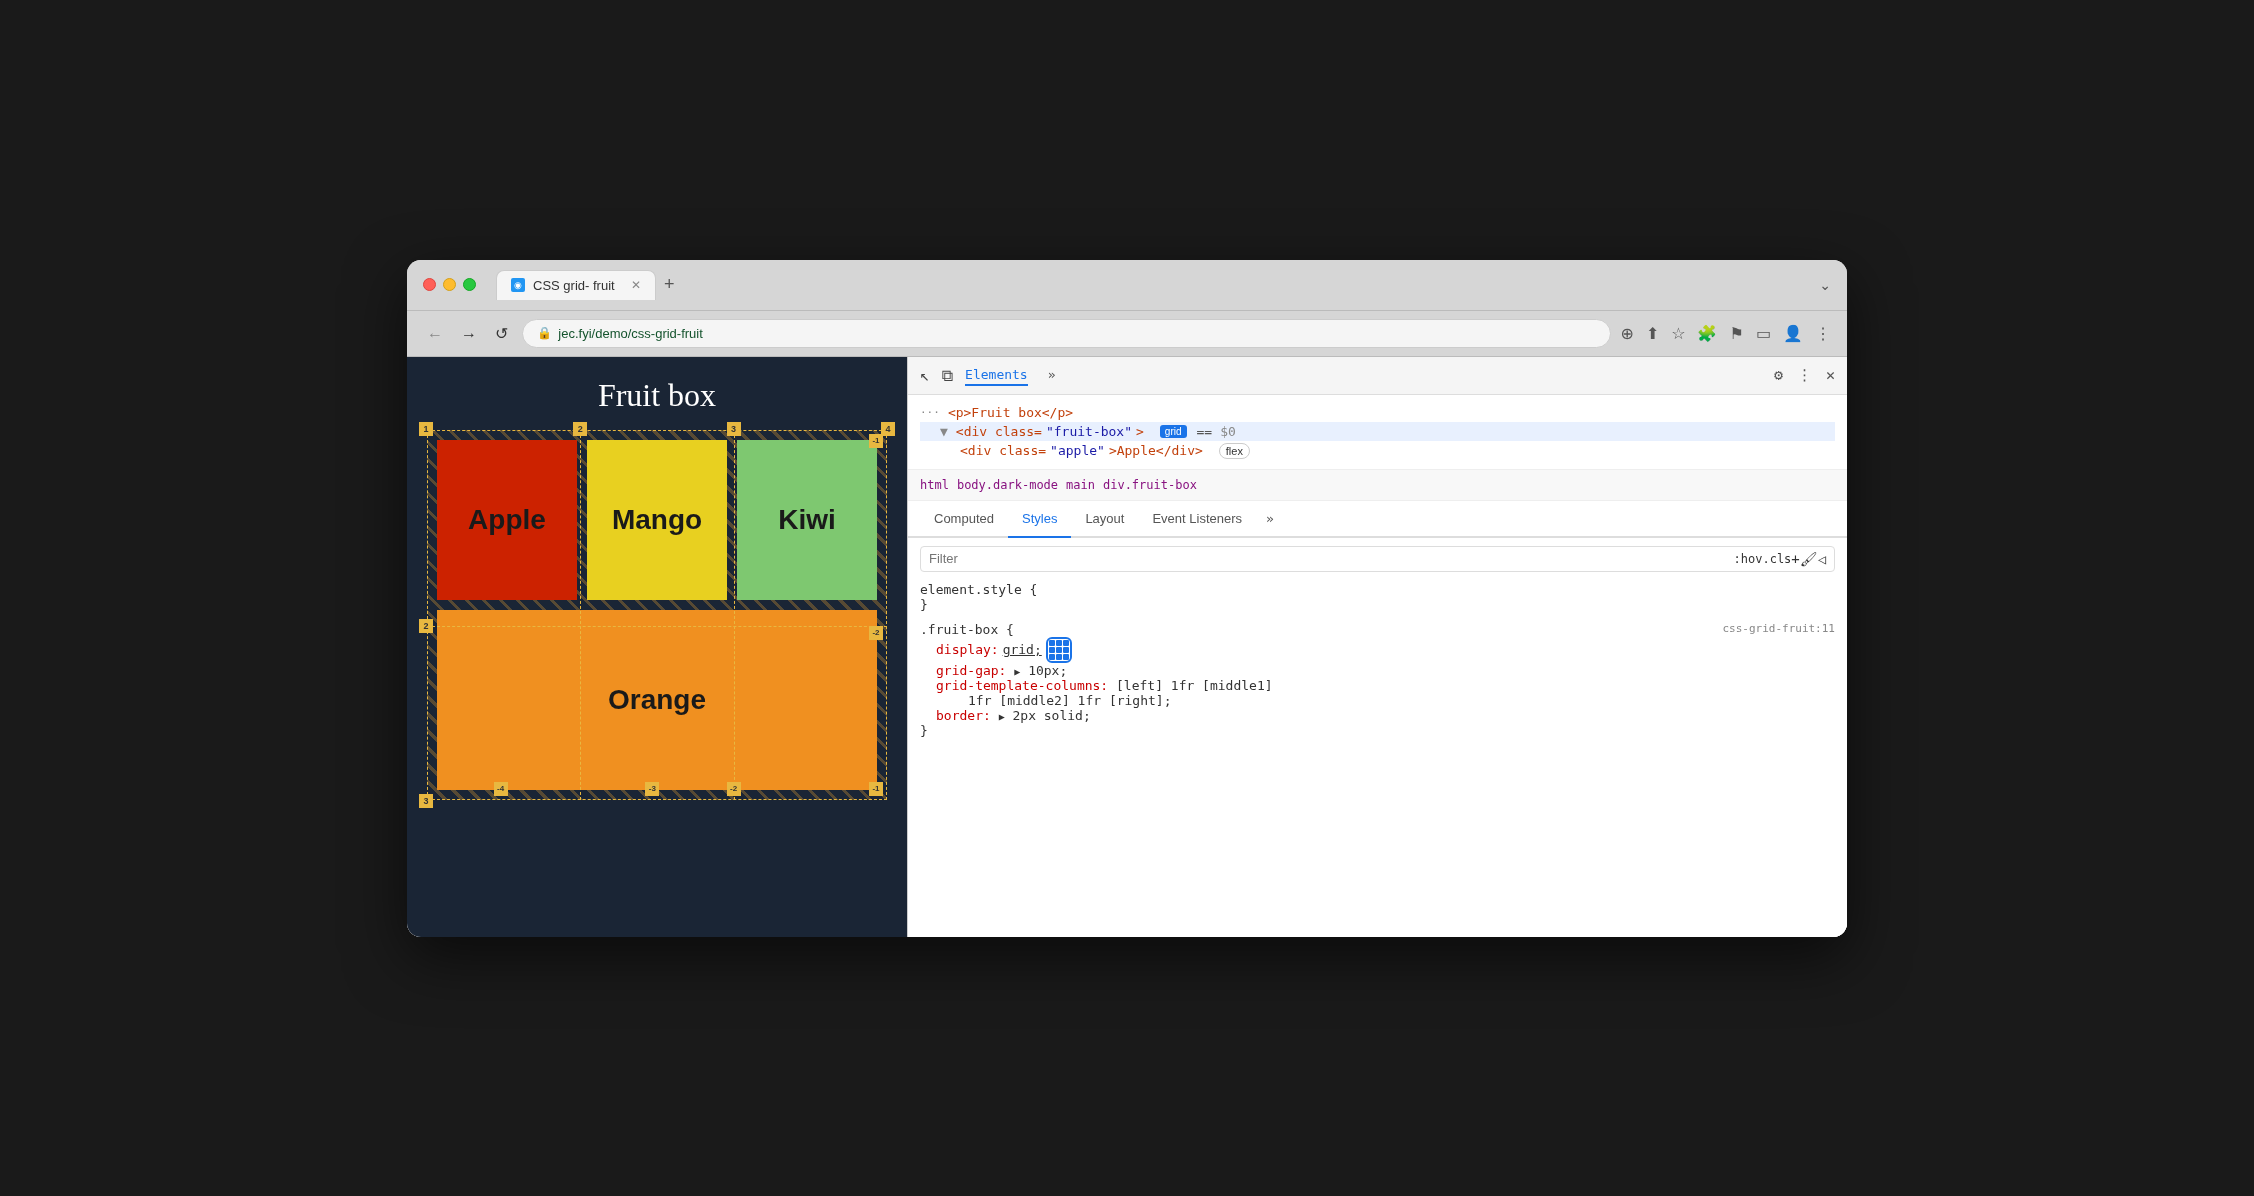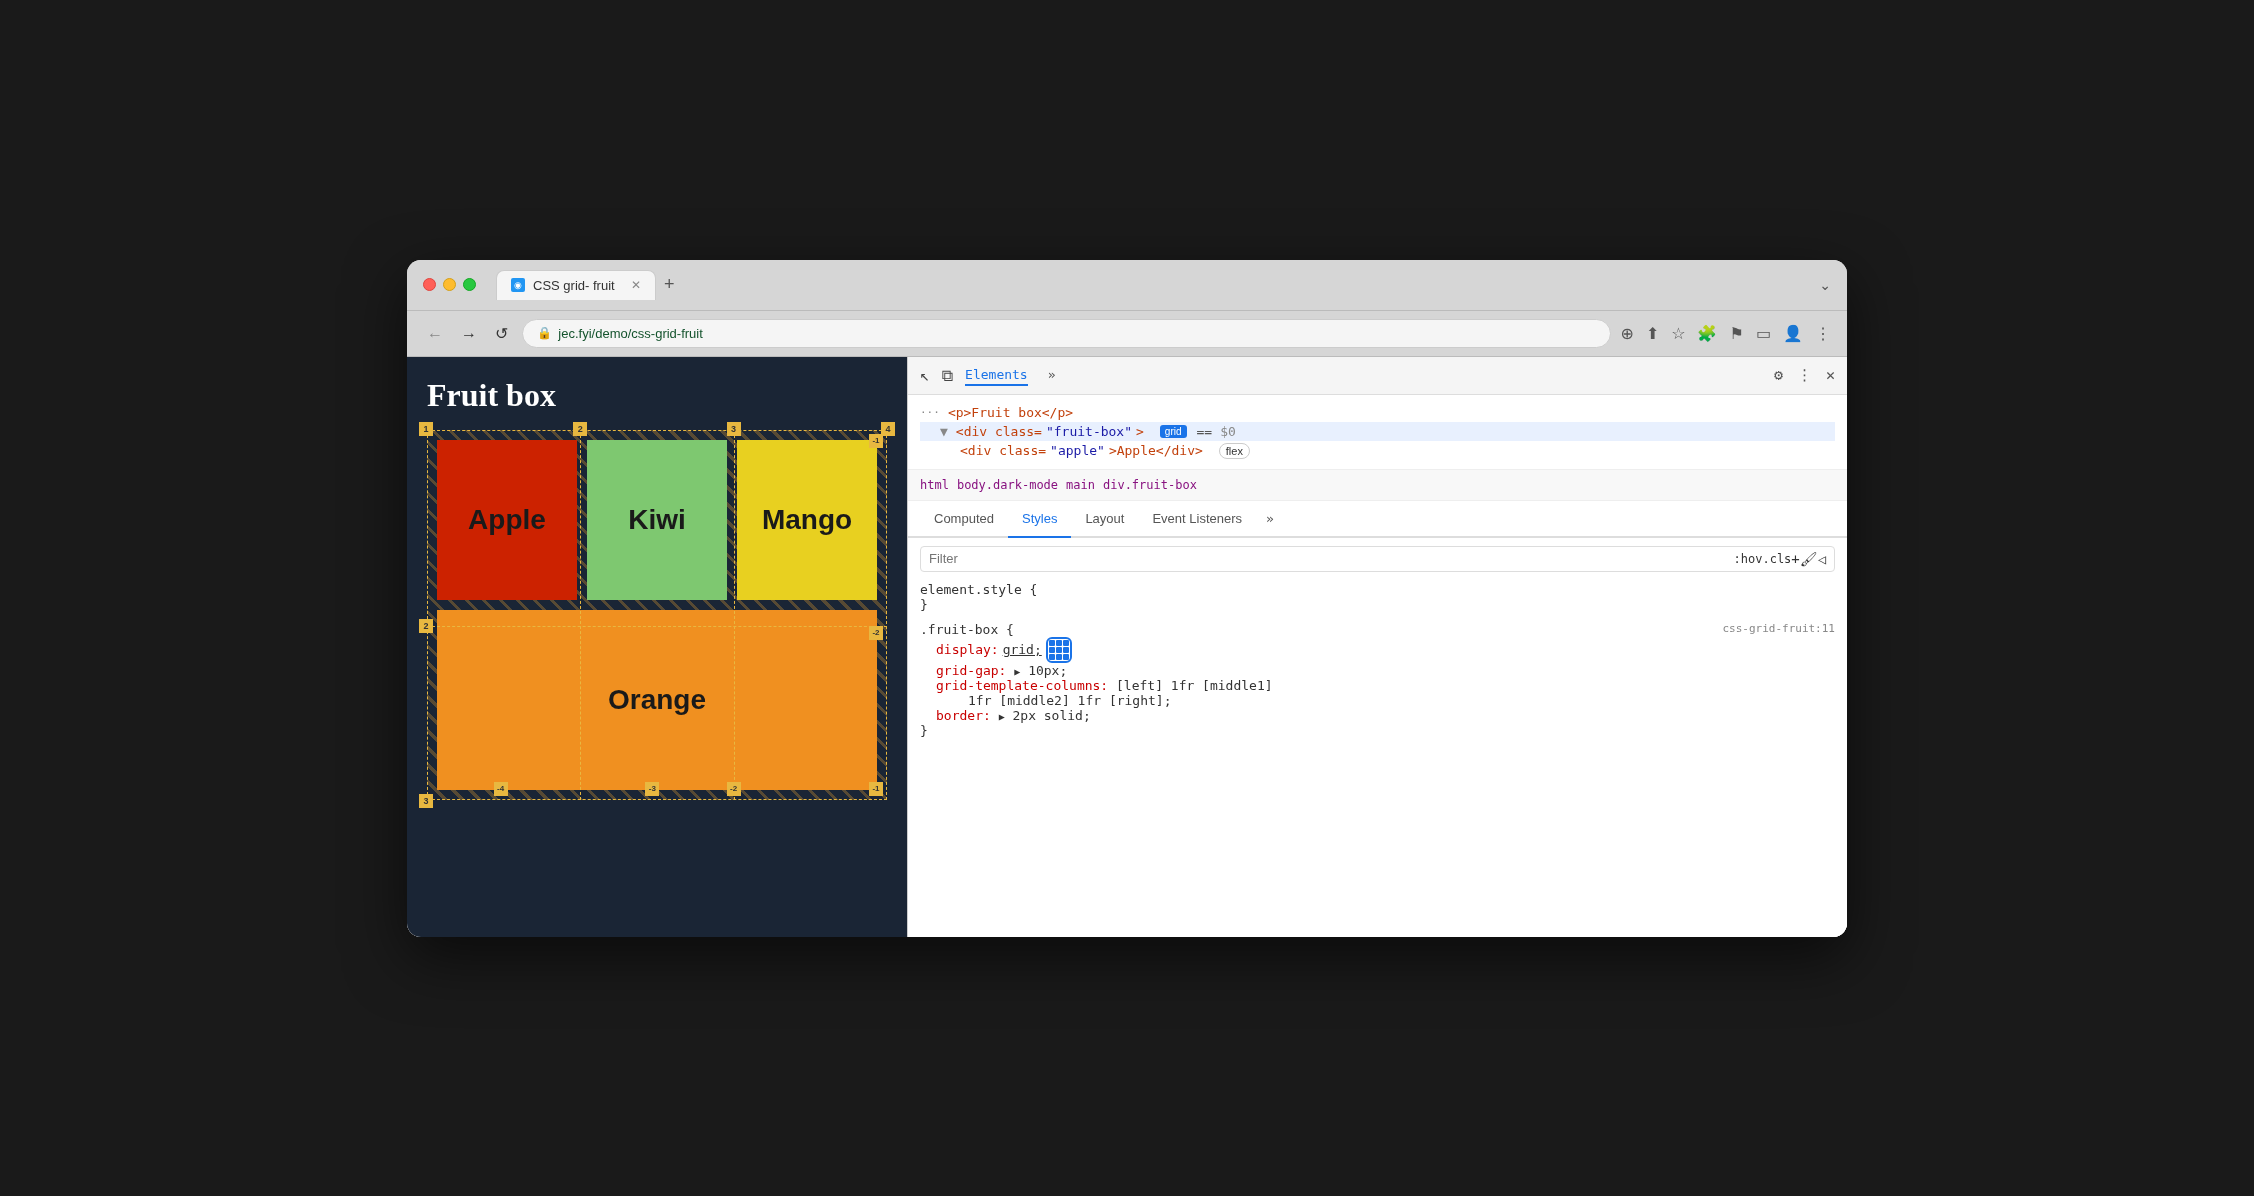--- a/index.html
+++ b/index.html
@@ -141,24 +141,24 @@
     
     .webpage {
       flex: 0 0 500px;
       background: #1a2535;
       padding: 20px;
       position: relative;
       overflow: hidden;
     }
 
     .fruit-title {
-      text-align: left;
+      text-align: center;
       color: white;
       font-size: 32px;
-      font-weight: bold;
+      font-weight: normal;
       margin-bottom: 16px;
       font-family: serif;
     }
 
     .fruit-grid {
       display: grid;
       grid-template-columns: 1fr 1fr 1fr;
       gap: 10px;
       padding: 10px;
       background: repeating-linear-gradient(
@@ -533,22 +533,22 @@
 
         <div class="grid-line-num" style="top: 4px; right: 4px; background:#e8b840; font-size:8px;">-1</div>
         <div class="grid-line-num" style="top: calc(53% - 0px); right: 4px; background:#e8b840; font-size:8px;">-2</div>
         <div class="grid-line-num" style="bottom: 4px; right: 4px; background:#e8b840; font-size:8px;">-1</div>
         <div class="grid-line-num" style="bottom: 4px; left: calc(16% - 7px); background:#e8b840; font-size:8px;">-4</div>
         <div class="grid-line-num" style="bottom: 4px; left: calc(49% - 7px); background:#e8b840; font-size:8px;">-3</div>
         <div class="grid-line-num" style="bottom: 4px; left: calc(66.66% - 7px); background:#e8b840; font-size:8px;">-2</div>
 
         <div class="fruit-grid">
           <div class="fruit-cell fruit-apple">Apple</div>
+          <div class="fruit-cell fruit-mango">Mango</div>
           <div class="fruit-cell fruit-kiwi">Kiwi</div>
-          <div class="fruit-cell fruit-mango">Mango</div>
           <div class="fruit-cell fruit-orange">Orange</div>
         </div>
       </div>
     </div>
 
     <div class="devtools">
 
       <div class="devtools-toolbar">
         <span class="dt-icon">↖</span>
         <span class="dt-icon">⧉</span>

